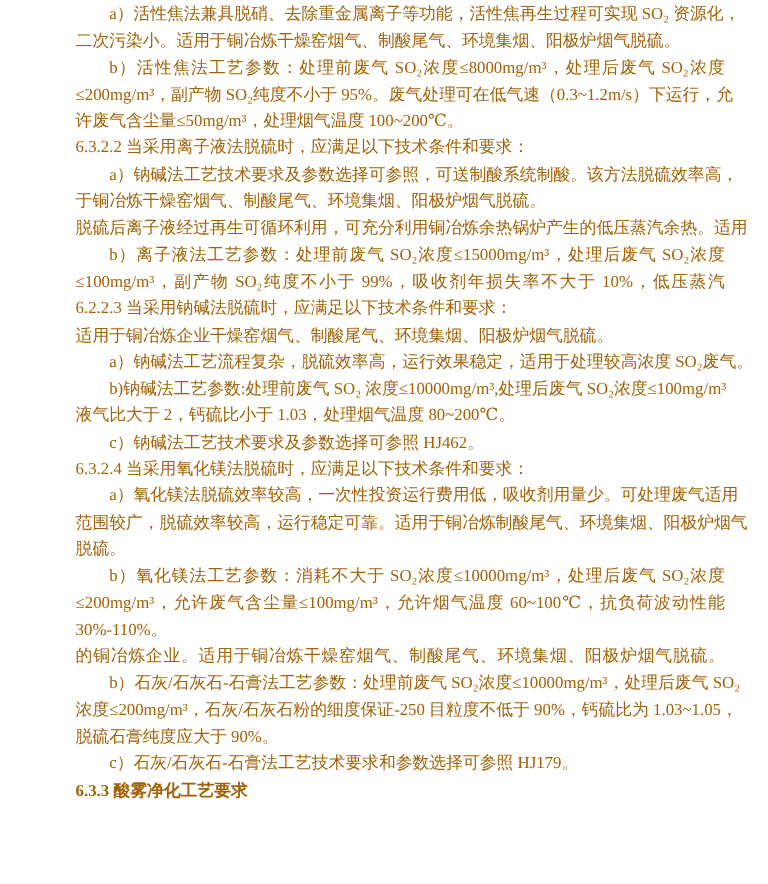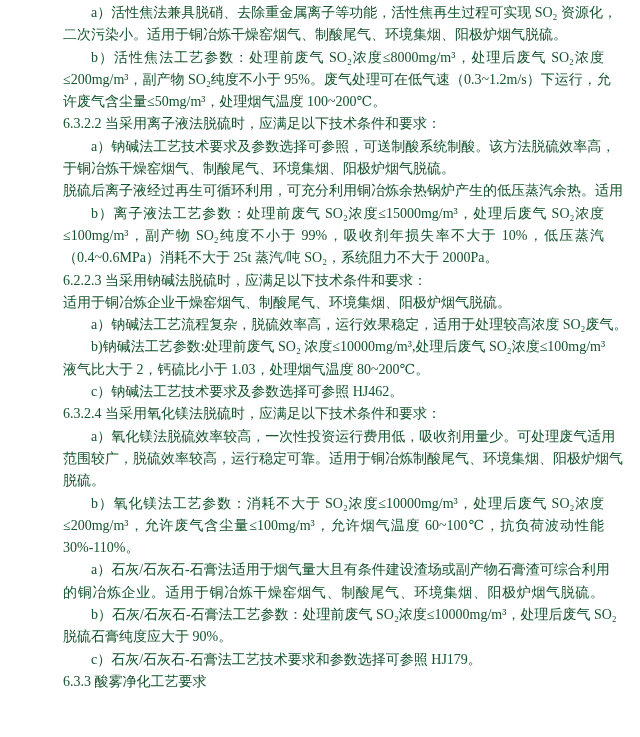--- a/index.html
+++ b/index.html
@@ -11,69 +11,68 @@
     overflow: hidden;
   }
   .page {
     box-sizing: border-box;
     width: 640px;
     height: 737px;
     padding: 2px 36px 0 63px;
     background: #ffffff;
     font-family: "Liberation Serif", "DejaVu Serif", serif;
     font-size: 14px;
-    color: #14532d;
+    color: #a16207;
   }
   .doc-line {
     height: 22.3px;
     line-height: 22.3px;
     white-space: nowrap;
     overflow: visible;
   }
   .doc-line.indent {
     padding-left: 28px;
   }
   .doc-line.fill {
     text-align: justify;
     text-align-last: justify;
   }
   .doc-line.bold {
-    font-weight: normal;
+    font-weight: bold;
   }
 </style>
 </head>
 <body>
 
 <div class="page">
   <div id="doc">
       <div class="doc-line indent fill">a）活性焦法兼具脱硝、去除重金属离子等功能，活性焦再生过程可实现 SO₂ 资源化，</div>
       <div class="doc-line">二次污染小。适用于铜冶炼干燥窑烟气、制酸尾气、环境集烟、阳极炉烟气脱硫。</div>
       <div class="doc-line indent fill">b）活性焦法工艺参数：处理前废气 SO₂浓度≤8000mg/m³，处理后废气 SO₂浓度</div>
       <div class="doc-line fill">≤200mg/m³，副产物 SO₂纯度不小于 95%。废气处理可在低气速（0.3~1.2m/s）下运行，允</div>
       <div class="doc-line">许废气含尘量≤50mg/m³，处理烟气温度 100~200℃。</div>
       <div class="doc-line">6.3.2.2 当采用离子液法脱硫时，应满足以下技术条件和要求：</div>
       <div class="doc-line indent fill">a）钠碱法工艺技术要求及参数选择可参照，可送制酸系统制酸。该方法脱硫效率高，</div>
       <div class="doc-line">于铜冶炼干燥窑烟气、制酸尾气、环境集烟、阳极炉烟气脱硫。</div>
       <div class="doc-line fill">脱硫后离子液经过再生可循环利用，可充分利用铜冶炼余热锅炉产生的低压蒸汽余热。适用</div>
       <div class="doc-line indent fill">b）离子液法工艺参数：处理前废气 SO₂浓度≤15000mg/m³，处理后废气 SO₂浓度</div>
       <div class="doc-line fill">≤100mg/m³，副产物 SO₂纯度不小于 99%，吸收剂年损失率不大于 10%，低压蒸汽</div>
-      <div class="doc-line">（0.4~0.6MPa）消耗不大于 25t 蒸汽/吨 SO₂，系统阻力不大于 2000Pa。</div>
       <div class="doc-line">6.2.2.3 当采用钠碱法脱硫时，应满足以下技术条件和要求：</div>
       <div class="doc-line">适用于铜冶炼企业干燥窑烟气、制酸尾气、环境集烟、阳极炉烟气脱硫。</div>
       <div class="doc-line indent fill">a）钠碱法工艺流程复杂，脱硫效率高，运行效果稳定，适用于处理较高浓度 SO₂废气。</div>
       <div class="doc-line indent">b)钠碱法工艺参数:处理前废气 SO₂ 浓度≤10000mg/m³,处理后废气 SO₂浓度≤100mg/m³</div>
       <div class="doc-line">液气比大于 2，钙硫比小于 1.03，处理烟气温度 80~200℃。</div>
       <div class="doc-line indent">c）钠碱法工艺技术要求及参数选择可参照 HJ462。</div>
       <div class="doc-line">6.3.2.4 当采用氧化镁法脱硫时，应满足以下技术条件和要求：</div>
       <div class="doc-line indent fill">a）氧化镁法脱硫效率较高，一次性投资运行费用低，吸收剂用量少。可处理废气适用</div>
       <div class="doc-line fill">范围较广，脱硫效率较高，运行稳定可靠。适用于铜冶炼制酸尾气、环境集烟、阳极炉烟气</div>
       <div class="doc-line">脱硫。</div>
       <div class="doc-line indent fill">b）氧化镁法工艺参数：消耗不大于 SO₂浓度≤10000mg/m³，处理后废气 SO₂浓度</div>
       <div class="doc-line fill">≤200mg/m³，允许废气含尘量≤100mg/m³，允许烟气温度 60~100℃，抗负荷波动性能</div>
       <div class="doc-line">30%-110%。</div>
-      <div class="doc-line indent fill">a）石灰/石灰石-石膏法适用于烟气量大且有条件建设渣场或副产物石膏渣可综合利用</div>
       <div class="doc-line fill">的铜冶炼企业。适用于铜冶炼干燥窑烟气、制酸尾气、环境集烟、阳极炉烟气脱硫。</div>
       <div class="doc-line indent fill">b）石灰/石灰石-石膏法工艺参数：处理前废气 SO₂浓度≤10000mg/m³，处理后废气 SO₂</div>
+      <div class="doc-line fill">浓度≤200mg/m³，石灰/石灰石粉的细度保证-250 目粒度不低于 90%，钙硫比为 1.03~1.05，</div>
       <div class="doc-line">脱硫石膏纯度应大于 90%。</div>
       <div class="doc-line indent">c）石灰/石灰石-石膏法工艺技术要求和参数选择可参照 HJ179。</div>
       <div class="doc-line bold">6.3.3 酸雾净化工艺要求</div>
     </div>
 </div>
 
 </body></html>

